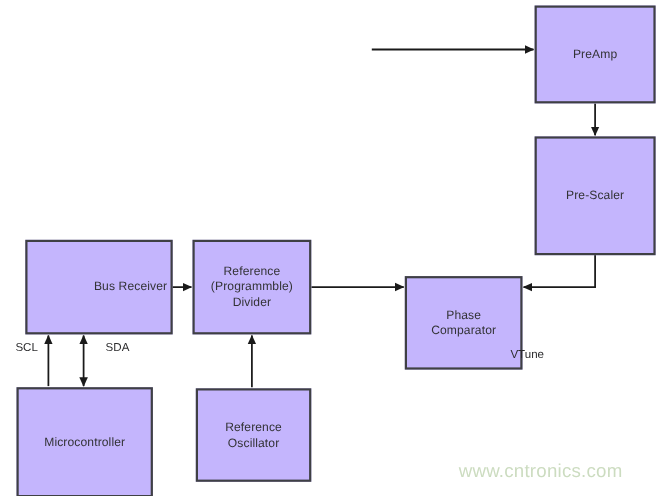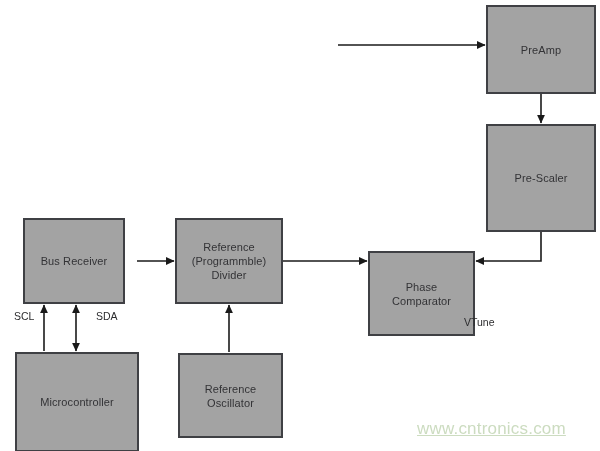--- a/index.html
+++ b/index.html
@@ -22,21 +22,21 @@
     position: absolute;
     left: 0;
     top: 0;
     width: 600px;
     height: 451px;
     pointer-events: none;
   }
   .block {
     position: absolute;
     box-sizing: border-box;
-    background: #a3a3a3;
+    background: #c4b5fd;
     border: 2px solid #3f4044;
     display: flex;
     align-items: center;
     justify-content: center;
     text-align: center;
     color: #333336;
     font-size: 11px;
     line-height: 14px;
     letter-spacing: 0.1px;
     z-index: 2;
@@ -105,21 +105,21 @@
   </svg>
 
   <div class="block" style="left:486px; top:5px; width:110px; height:89px;">
     <span class="block-label">PreAmp</span>
   </div>
 
   <div class="block" style="left:486px; top:124px; width:110px; height:108px;">
     <span class="block-label">Pre-Scaler</span>
   </div>
 
-  <div class="block" style="left:23px; top:218px; width:102px; height:86px;">
+  <div class="block" style="left:23px; top:218px; width:134px; height:86px;justify-content:flex-end;">
     <span class="block-label">Bus Receiver</span>
   </div>
 
   <div class="block" style="left:175px; top:218px; width:108px; height:86px;">
     <span class="block-label">Reference
 (Programmble)
 Divider</span>
   </div>
 
   <div class="block" style="left:368px; top:219px; width:107px; height:85px;margin-top:32px;">
@@ -136,15 +136,15 @@
 Oscillator</span>
   </div>
 
 
   <div class="wire-label" style="left:14px; top:310px;">SCL</div>
 
   <div class="wire-label" style="left:96px; top:310px;text-align:right;">SDA</div>
 
   <div class="wire-label" style="left:432px; top:316px;margin-left:32px;">VTune</div>
 
-  <div id="watermark" style="left:417px; top:419px;text-decoration:underline;">www.cntronics.com</div>
+  <div id="watermark" style="left:417px; top:419px;">www.cntronics.com</div>
 
 </div>
 
 </body></html>

